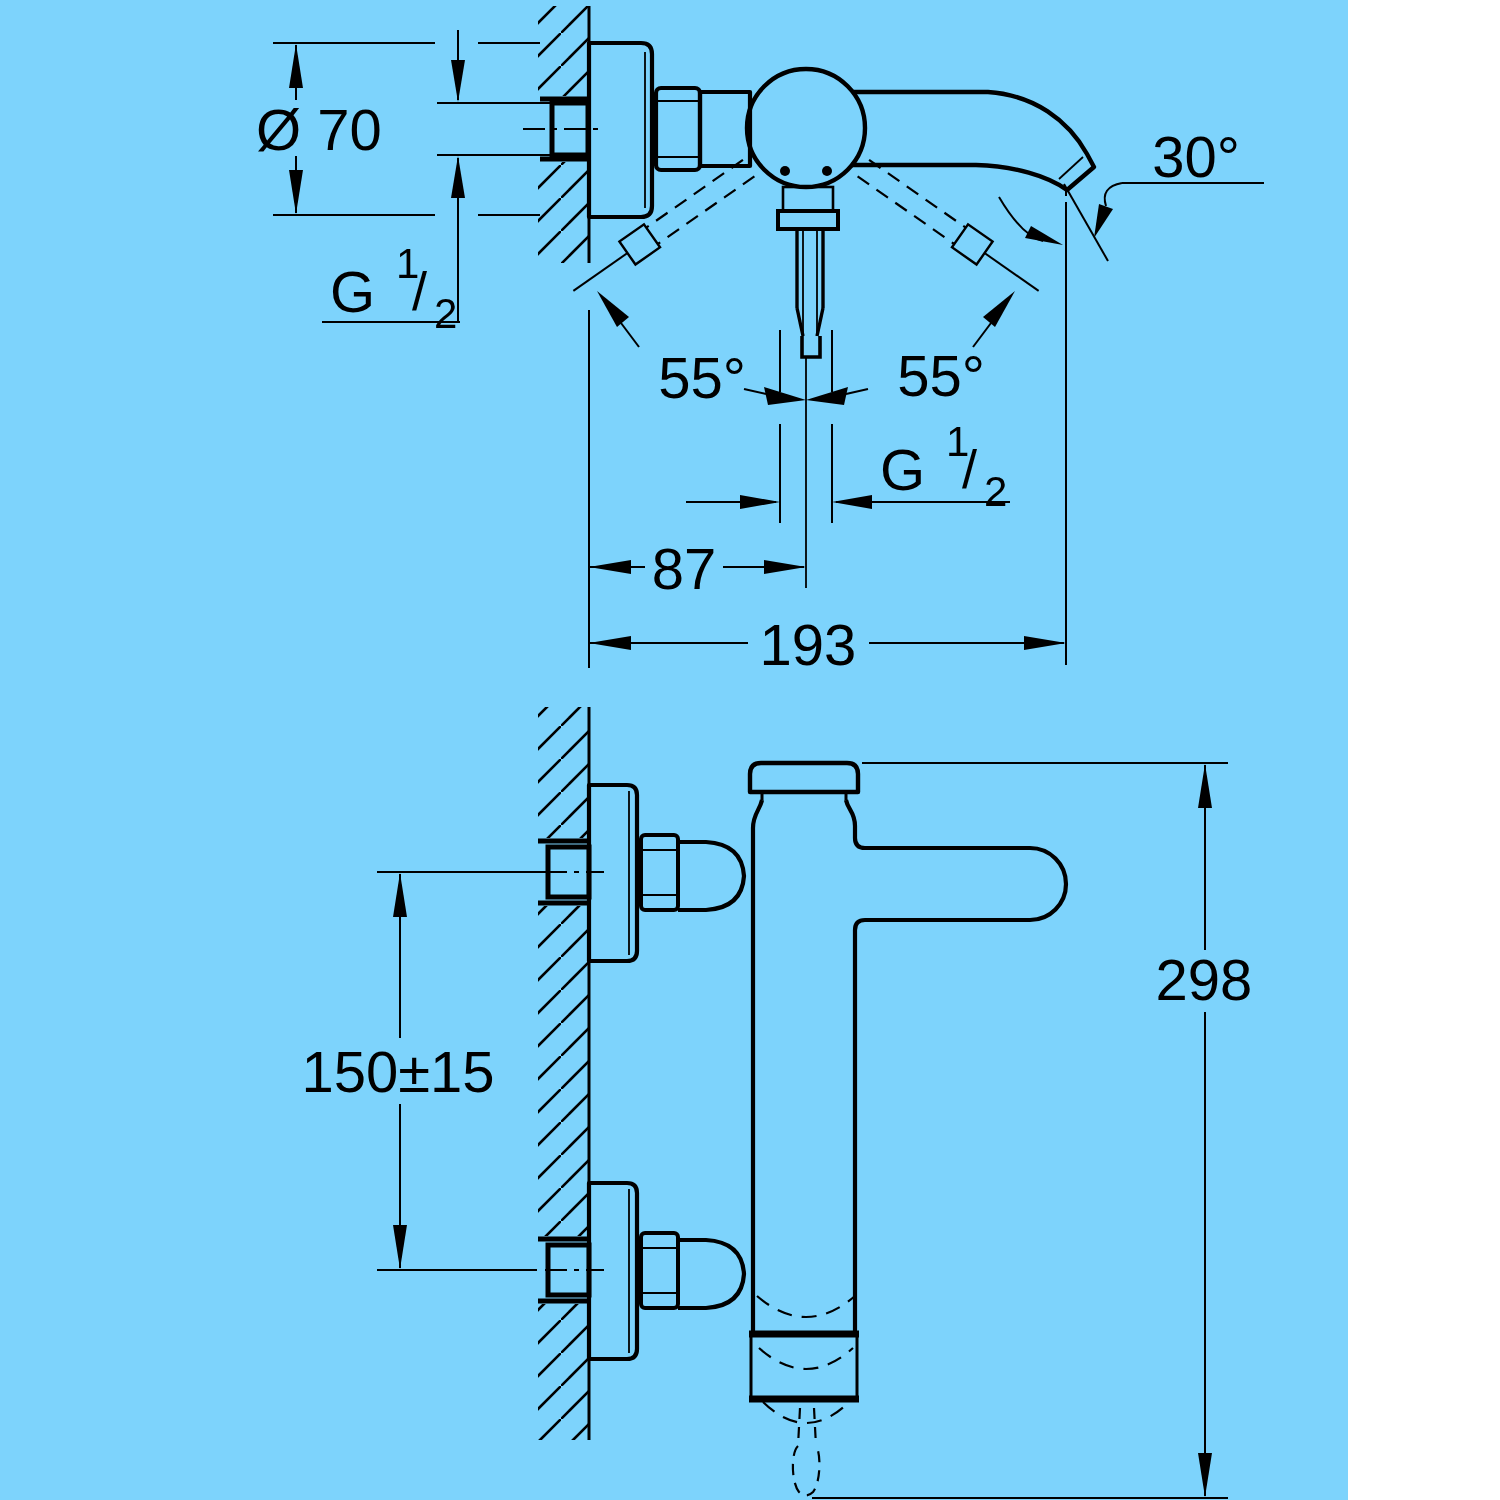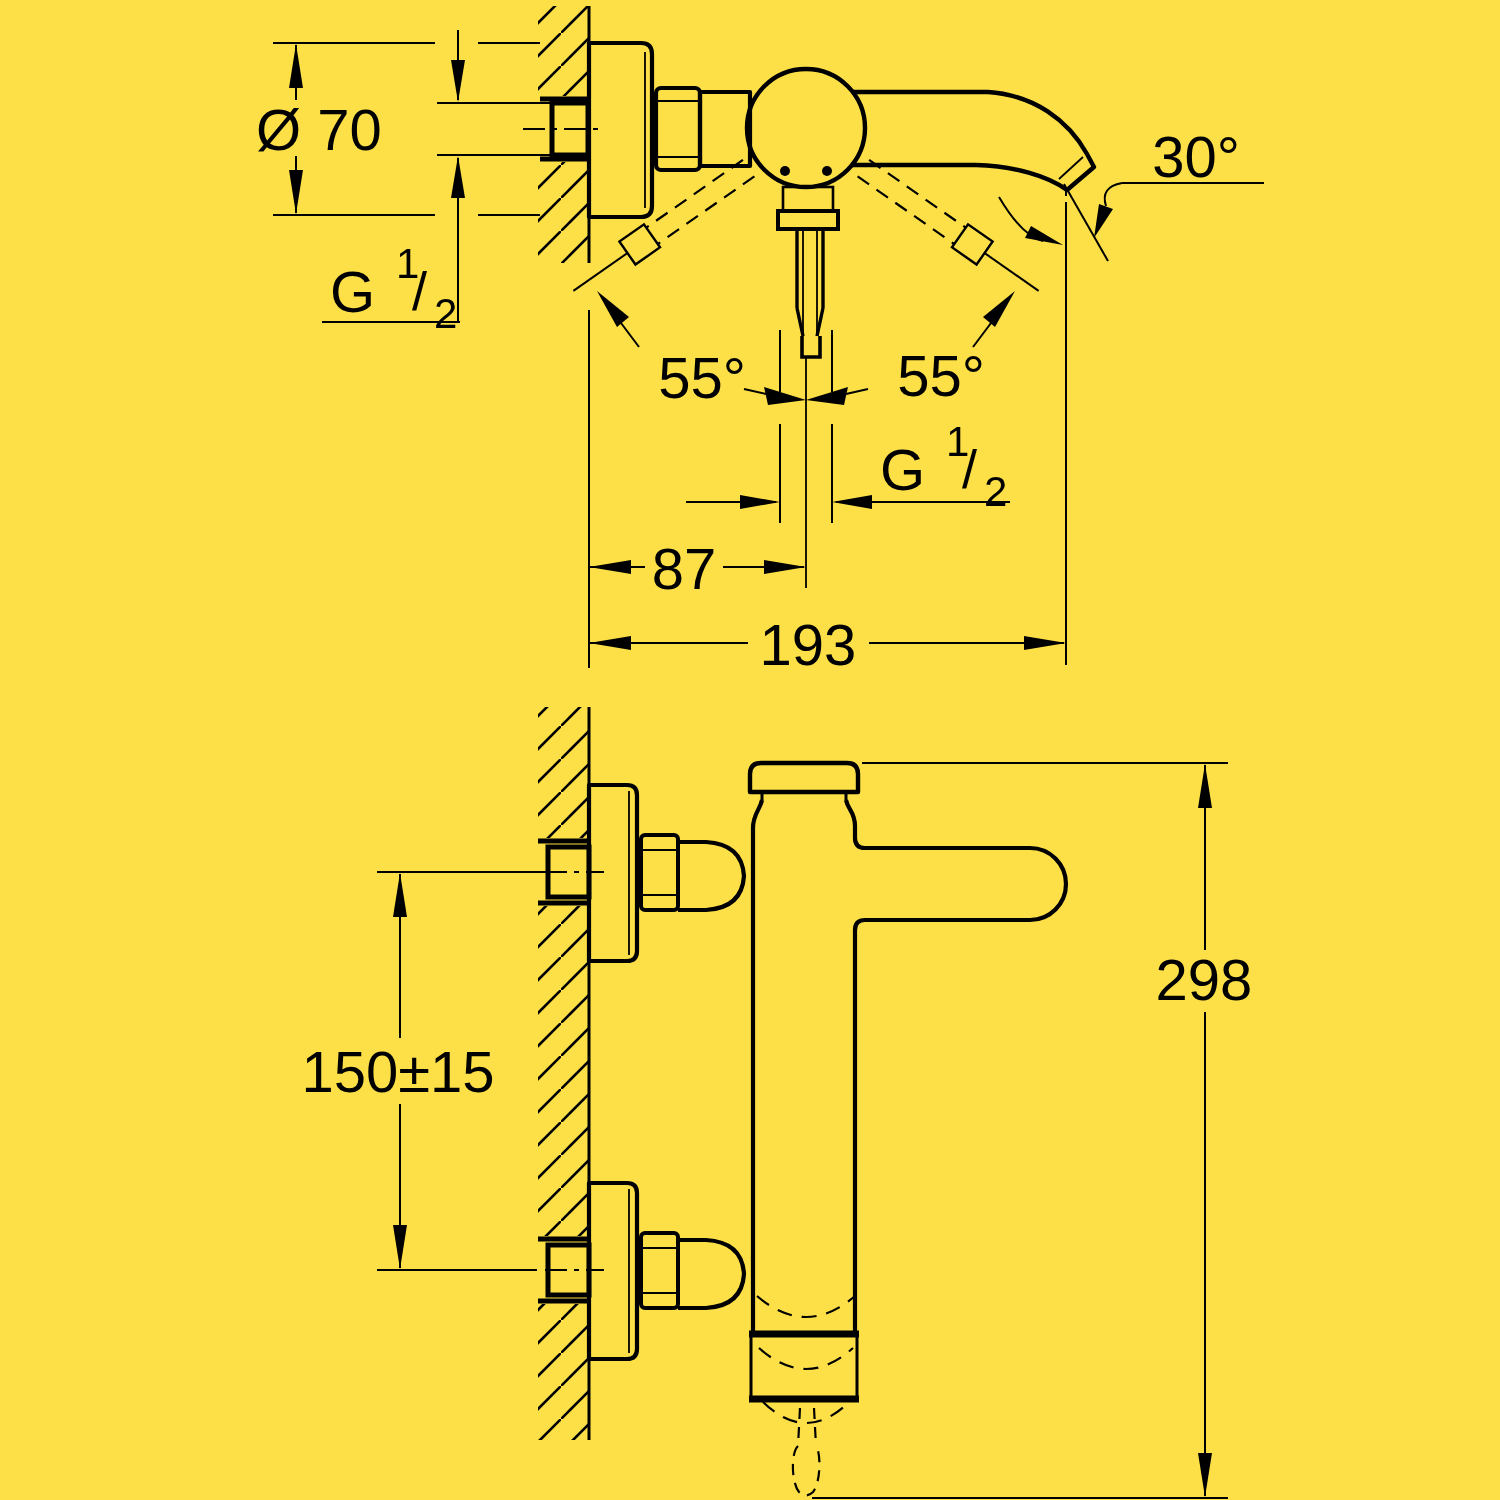--- a/index.html
+++ b/index.html
@@ -1,16 +1,16 @@
 <!DOCTYPE html>
 <html><head>
 <meta charset="utf-8">
 <style>
   html,body{margin:0;padding:0;background:#fff;}
-  .sheet{position:relative;width:1500px;height:1500px;background:#fde047;overflow:hidden;}
+  .sheet{position:relative;width:1348px;height:1500px;background:#7dd3fc;overflow:hidden;}
   svg{display:block;}
   .ln{stroke:#000;fill:none;stroke-linecap:butt;}
   .s-xthick{stroke-width:7;}
   .s-thick{stroke-width:4.4;}
   .s-body{stroke-width:4.2;stroke-linejoin:round;}
   .s-med{stroke-width:3;}
   .s-med2{stroke-width:3.4;}
   .s-thin{stroke-width:2.2;}
   .s-dim{stroke-width:2;}
   .s-hair{stroke-width:1.8;}

